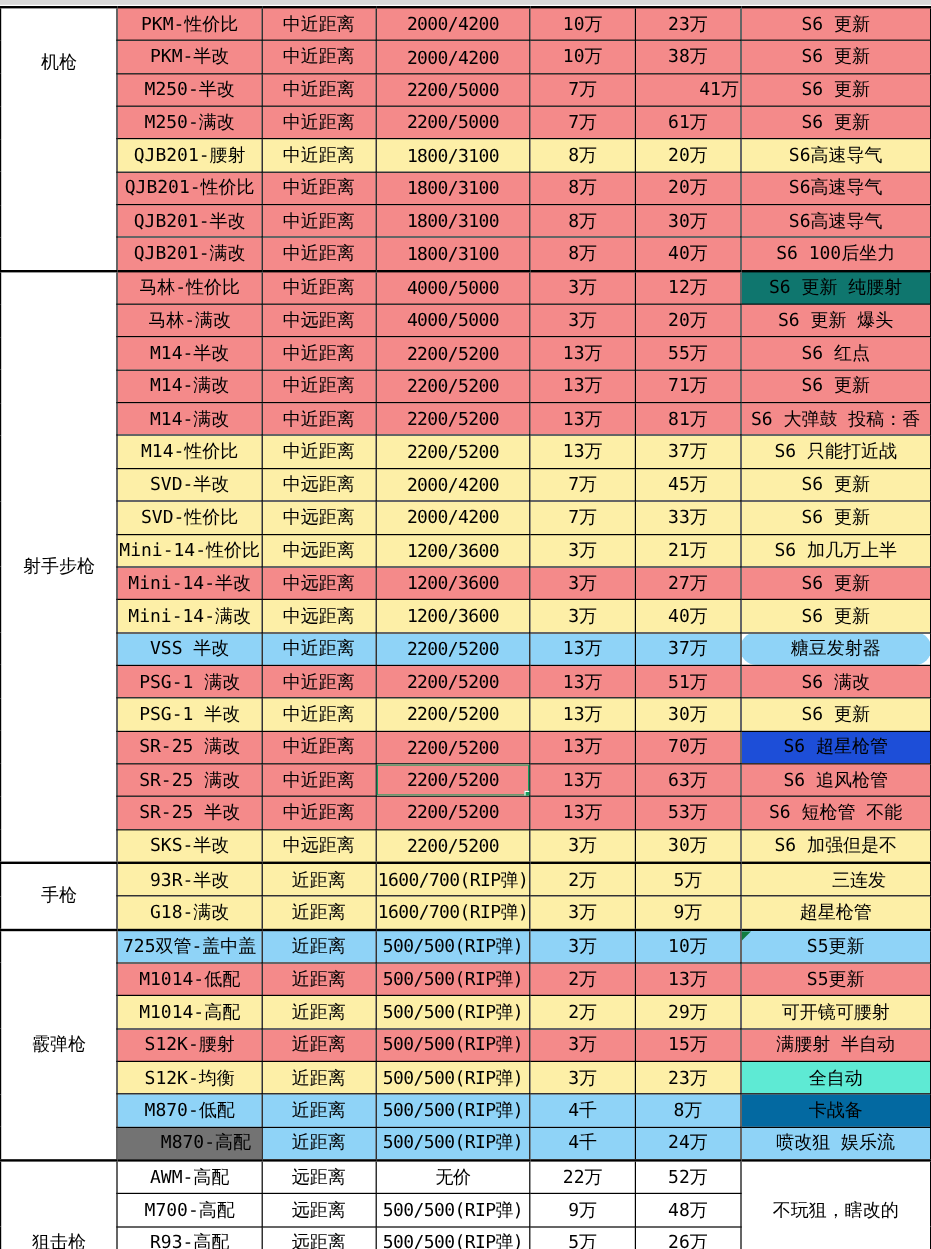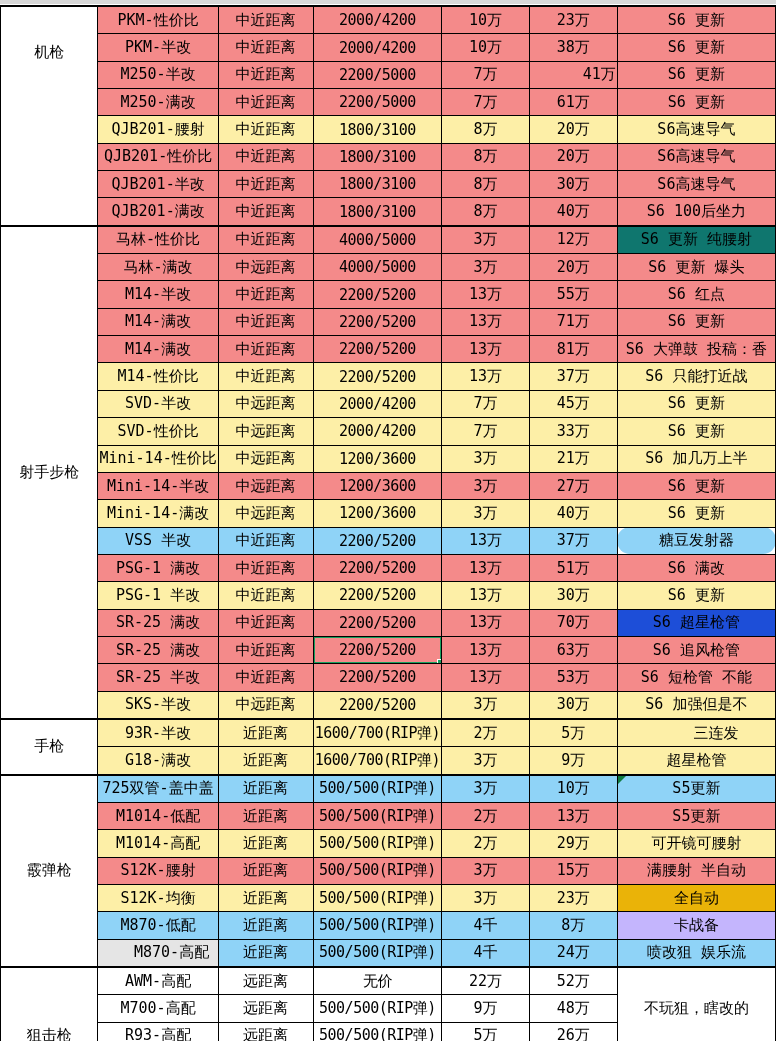--- a/index.html
+++ b/index.html
@@ -314,32 +314,32 @@
           <td style="background: rgb(244, 138, 138);">3万</td>
           <td style="background: rgb(244, 138, 138);">15万</td>
           <td class="note" style="background: rgb(244, 138, 138);">满腰射 半自动</td>
         </tr>
         <tr>
           <td style="background: rgb(253, 239, 167);">S12K-均衡</td>
           <td style="background: rgb(253, 239, 167);">近距离</td>
           <td class="price" style="background: rgb(253, 239, 167);">500/500(RIP弹)</td>
           <td style="background: rgb(253, 239, 167);">3万</td>
           <td style="background: rgb(253, 239, 167);">23万</td>
-          <td class="note" style="background: #eab308;">全自动</td>
+          <td class="note" style="background: #5eead4;">全自动</td>
         </tr>
         <tr>
           <td style="background: rgb(143, 211, 247);">M870-低配</td>
           <td style="background: rgb(143, 211, 247);">近距离</td>
           <td class="price" style="background: rgb(143, 211, 247);">500/500(RIP弹)</td>
           <td style="background: rgb(143, 211, 247);">4千</td>
           <td style="background: rgb(143, 211, 247);">8万</td>
-          <td class="note" style="background: #c4b5fd;">卡战备</td>
-        </tr>
-        <tr>
-          <td style="background: #e5e5e5; padding-left: 28px;">M870-高配</td>
+          <td class="note" style="background: #0369a1;">卡战备</td>
+        </tr>
+        <tr>
+          <td style="background: #737373; padding-left: 28px;">M870-高配</td>
           <td style="background: rgb(143, 211, 247);">近距离</td>
           <td class="price" style="background: rgb(143, 211, 247);">500/500(RIP弹)</td>
           <td style="background: rgb(143, 211, 247);">4千</td>
           <td style="background: rgb(143, 211, 247);">24万</td>
           <td class="note" style="background: rgb(143, 211, 247);">喷改狙 娱乐流</td>
         </tr>
         <tr class="group-start">
           <td class="cat v-bot" rowspan="3">狙击枪</td>
           <td style="background: rgb(255, 255, 255);">AWM-高配</td>
           <td style="background: rgb(255, 255, 255);">远距离</td>

